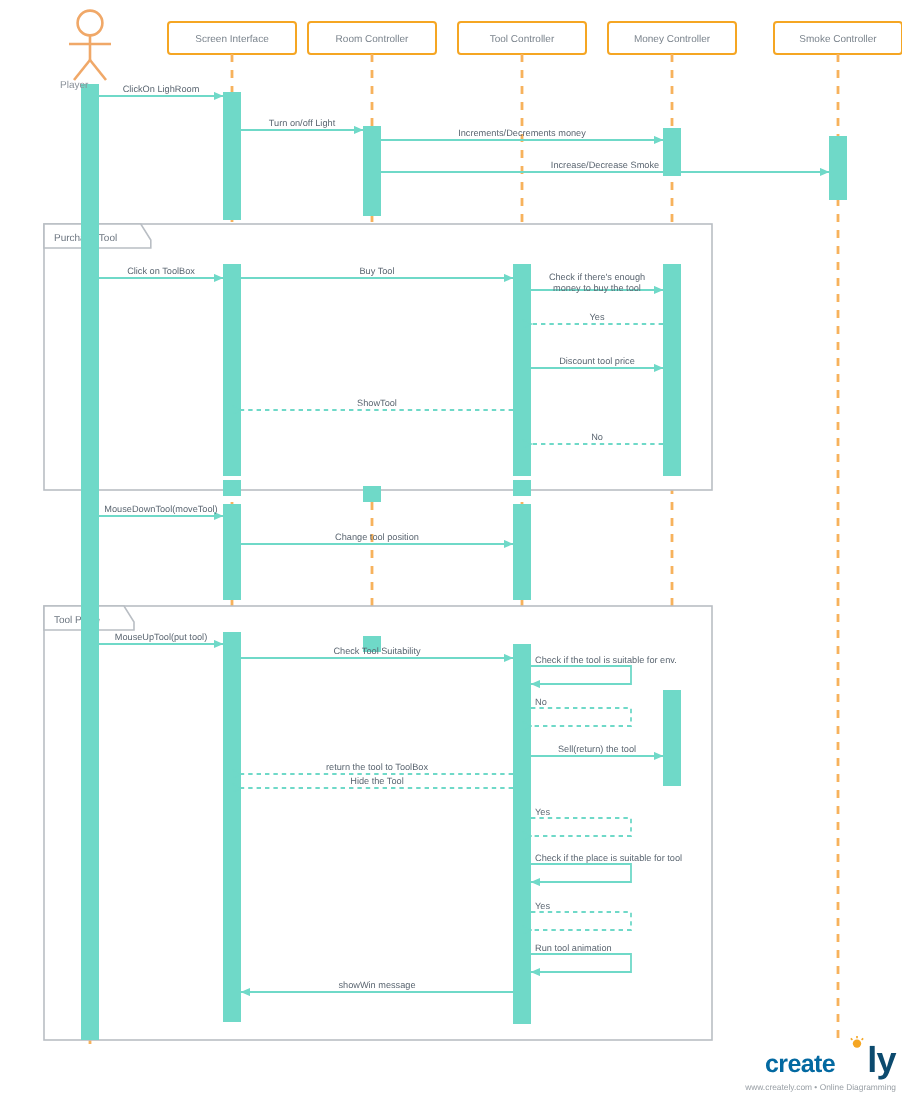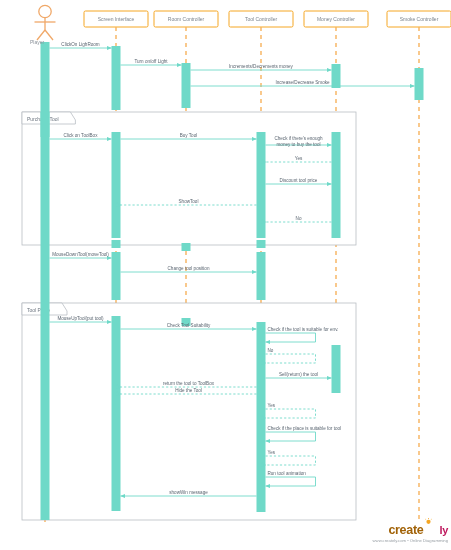--- a/index.html
+++ b/index.html
@@ -200,21 +200,21 @@
       <line x1="45" y1="17.7" x2="45" y2="30" stroke="#f0a868" stroke-width="1.3"></line>
       <line x1="34.5" y1="22" x2="55.5" y2="22" stroke="#f0a868" stroke-width="1.3"></line>
       <line x1="45" y1="30" x2="37" y2="40" stroke="#f0a868" stroke-width="1.3"></line>
       <line x1="45" y1="30" x2="53" y2="40" stroke="#f0a868" stroke-width="1.3"></line>
     </g>
     <text id="actor-label" class="actor-lbl" x="30" y="44">Player</text>
   </svg>
 
   <div id="footer-logo" style="position:absolute;left:356px;top:521px;width:92px;height:26px;">
     <div style="text-align:right;line-height:1;">
-      <span style="font-size:12.5px;font-weight:bold;color:#a16207;letter-spacing:-0.3px;">create</span><span style="font-size:11px;font-weight:bold;color:#be185d;letter-spacing:-0.3px;position:relative;padding-left:16px;">ly</span>
+      <span style="font-size:12.5px;font-weight:bold;color:#0369a1;letter-spacing:-0.3px;">create</span><span style="font-size:18px;font-weight:bold;color:#0c4a6e;letter-spacing:-0.3px;position:relative;padding-left:16px;">ly</span>
       <svg width="7" height="7" style="position:absolute;left:69px;top:-3px;">
         <circle cx="3.5" cy="3.8" r="2.1" fill="#f5a623"></circle>
         <line x1="3.5" y1="0" x2="3.5" y2="1.1" stroke="#f5a623" stroke-width="0.8"></line>
         <line x1="0.4" y1="1.2" x2="1.2" y2="1.9" stroke="#f5a623" stroke-width="0.8"></line>
         <line x1="6.6" y1="1.2" x2="5.8" y2="1.9" stroke="#f5a623" stroke-width="0.8"></line>
       </svg>
     </div>
     <div style="text-align:right;margin-top:1px;font-size:4.2px;color:#9aa0a6;">www.creately.com • Online Diagramming</div>
   </div>
 </div>

